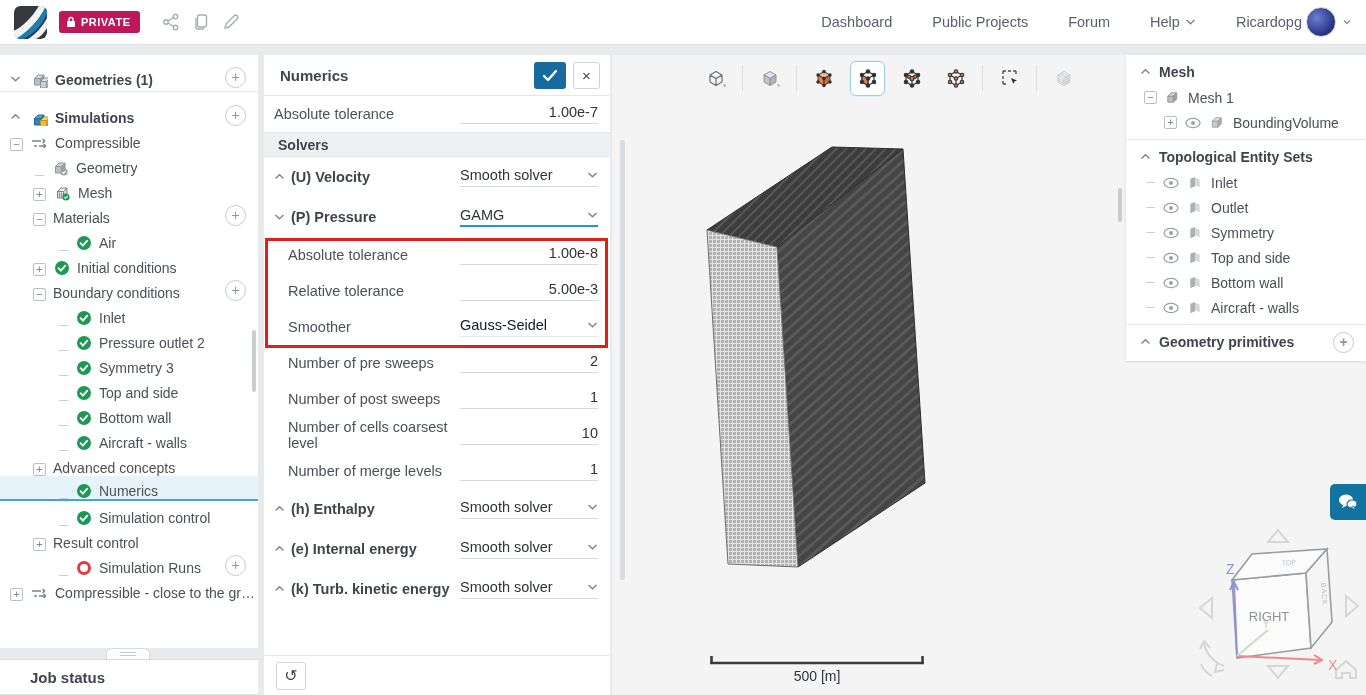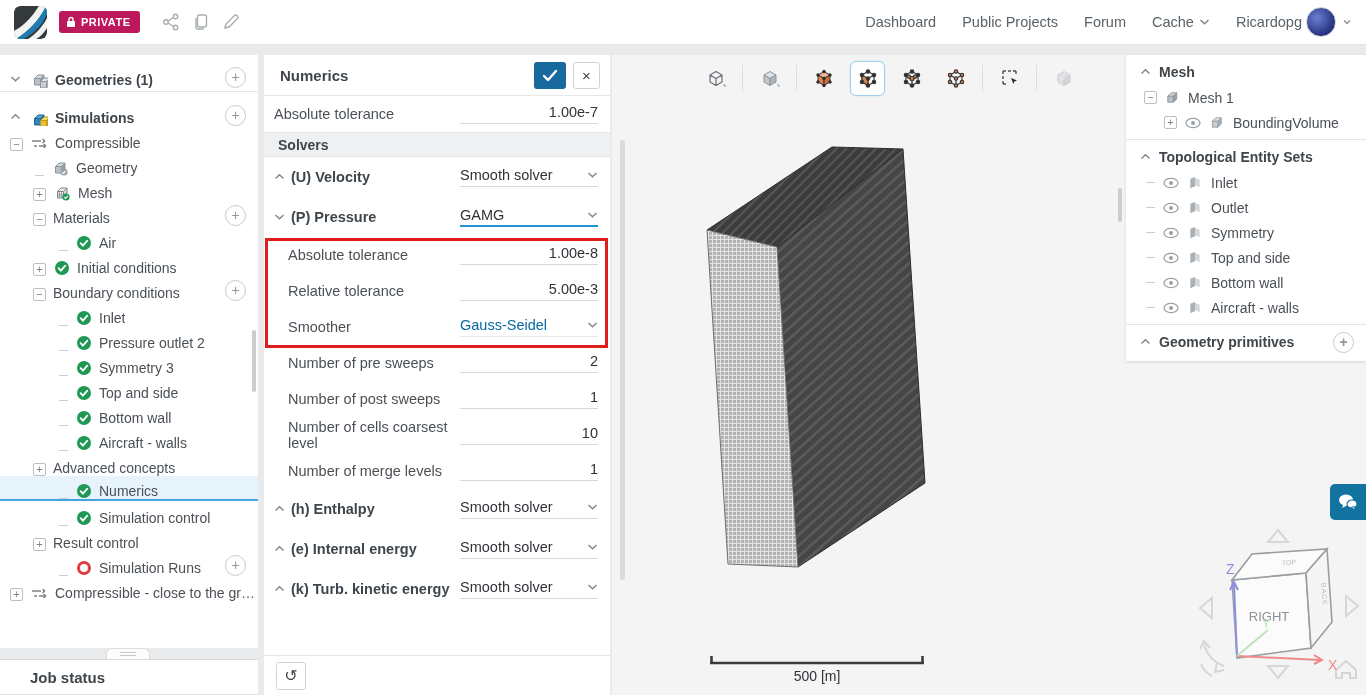--- a/index.html
+++ b/index.html
@@ -9,21 +9,21 @@
 
   
   .header { position:absolute; left:0; top:0; width:1366px; height:45px; background:#fff;
             border-bottom:1px solid #e2e3e4; display:flex; align-items:center; padding:0 14px; z-index:30; }
   .logo { width:33px; height:33px; border-radius:6px; overflow:hidden; margin-right:12px; flex:0 0 auto; }
   .proj-title { font-size:16px; font-weight:bold; color:#1d7db3; margin-right:18px; white-space:nowrap; }
   .badge { background:#be185d; color:#fff; font-size:11px; font-weight:bold; letter-spacing:.5px;
            border-radius:3px; padding:5px 9px 5px 7px; display:flex; align-items:center; gap:5px; margin-right:16px; }
   .hicon { width:18px; height:18px; margin:0 6px; cursor:pointer; opacity:.75; }
   .hspacer { flex:1; }
-  .topnav { display:flex; align-items:center; gap:26px; font-size:14.5px; color:#5a6268; }
+  .topnav { display:flex; align-items:center; gap:40px; font-size:14.5px; color:#5a6268; }
   .topnav .nav-item { cursor:pointer; display:flex; align-items:center; gap:5px; white-space:nowrap; }
   .avatar { width:30px; height:30px; border-radius:50%; background:radial-gradient(circle at 35% 35%, #6a7fd1, #27317e 70%); margin-left:4px; border:1px solid #cdd2d6; }
   .chev { width:10px; height:10px; }
 
   
   .left-panel { position:absolute; left:0; top:55px; width:258px; height:593px; background:#fff; z-index:10; }
   .tree { padding-top:2px; }
   .trow { height:25px; display:flex; align-items:flex-end; font-size:14px; color:#4a5056; cursor:pointer; position:relative; }
   .trow.top { height:31px; }
   .trow.selected { background:#e7f3fb; border-bottom:2px solid #42a5dc; }
@@ -63,21 +63,21 @@
   .srow.section { height:25px; background:#eef0f1; border-top:1px solid #e4e6e7; border-bottom:1px solid #e4e6e7;
                   font-size:14px; font-weight:bold; color:#3e454b; padding-left:14px; }
   .srow .slabel { flex:1; font-size:14.5px; color:#4a5056; display:flex; align-items:center; gap:6px; }
   .srow.solver .slabel { font-weight:bold; color:#3e454b; }
   .srow.input.child { padding-left:24px; }
   .val { width:138px; text-align:right; font-size:14.5px; color:#2f3337; border-bottom:1px solid #d6d9db; padding-bottom:3px; }
   .ddl { width:138px; display:flex; align-items:center; font-size:14.5px; color:#2f3337;
          border-bottom:1px solid #d6d9db; padding-bottom:3px; cursor:pointer; }
   .ddl .dtext { flex:1; text-align:left; }
   .ddl.focus { border-bottom:2px solid #2196d4; padding-bottom:2px; }
-  .ddl.disabled { color:#0369a1; border-bottom:1px solid #e4e8ea; }
+  .ddl.disabled { color:#0f172a; border-bottom:1px solid #e4e8ea; }
   .tgl { width:30px; height:14px; background:#b4d4e6; border-radius:8px; position:relative; cursor:pointer; margin-right:104px; }
   .tgl .knob { position:absolute; right:-2px; top:-2px; width:18px; height:18px; border-radius:50%; background:#1778a9; }
   .annot { position:absolute; left:1px; top:142px; width:343px; height:110px; border:3px solid #e01e1e; z-index:20; pointer-events:none; }
   .sp-foot { height:40px; border-top:1px solid #e4e6e7; display:flex; align-items:center; padding:0 12px; }
   .btn-undo { width:30px; height:28px; border:1px solid #d0d3d5; border-radius:3px; background:#fff; color:#3e454b;
               font-size:16px; line-height:26px; text-align:center; cursor:pointer; }
 
   
   .viewport { position:absolute; left:612px; top:55px; width:754px; height:640px; background:#f4f4f5; z-index:1; }
   .vp-toolbar { position:absolute; left:86px; top:3px; display:flex; align-items:center; gap:9px; height:40px; }
@@ -137,21 +137,21 @@
       <div class="nav-item">
         <span>Dashboard</span>
       </div>
       <div class="nav-item">
         <span>Public Projects</span>
       </div>
       <div class="nav-item">
         <span>Forum</span>
       </div>
       <div class="nav-item">
-        <span>Cache</span>
+        <span>Help</span>
         <span>
           <svg width="11" height="8" viewBox="0 0 11 8">
             <path d="M1.5 2 L5.5 5.7 L9.5 2" fill="none" stroke="#7c858b" stroke-width="1.4"></path>
           </svg>
         </span>
       </div>
       <div class="nav-item">
         <span>Ricardopg</span>
       </div>
     </div>

